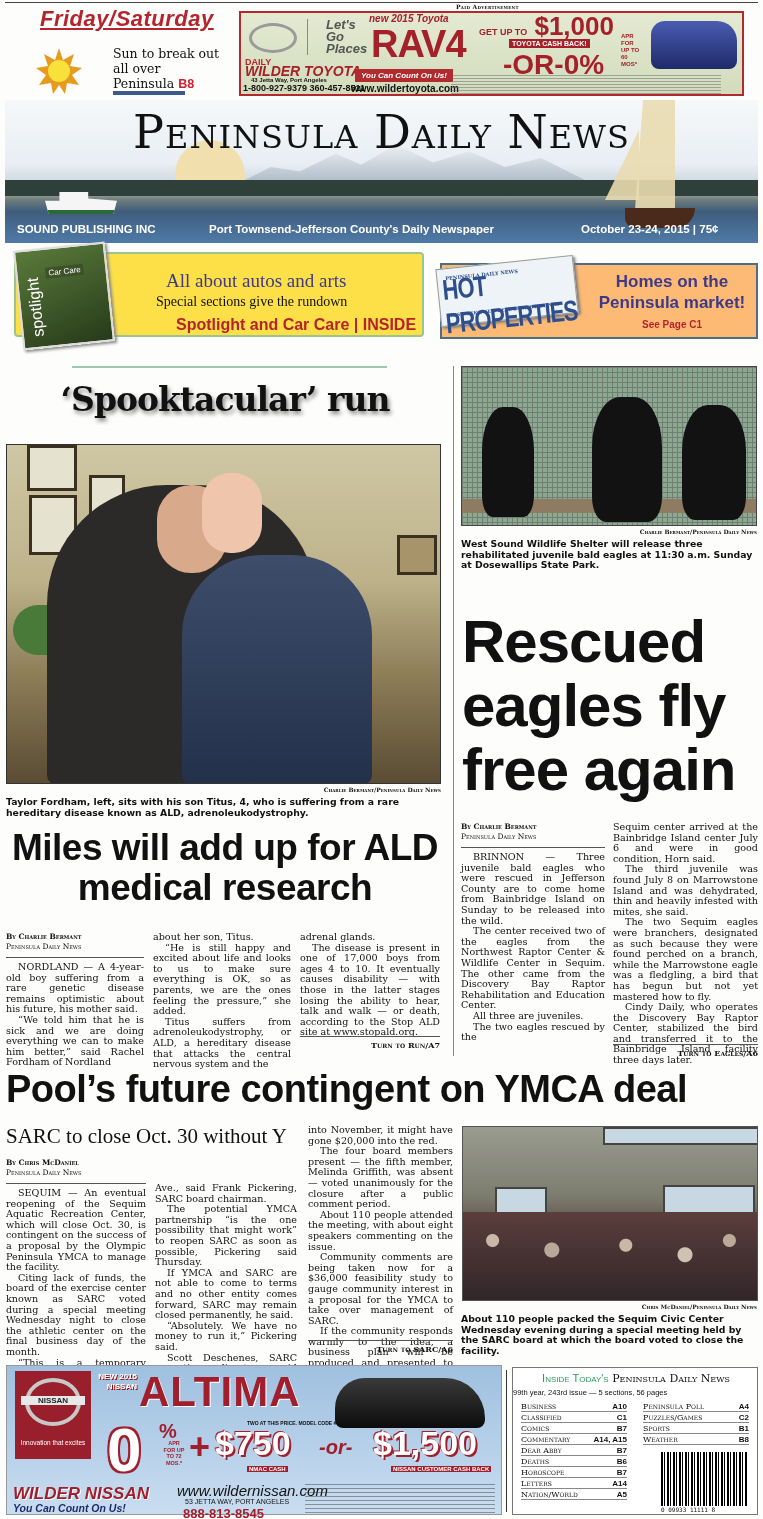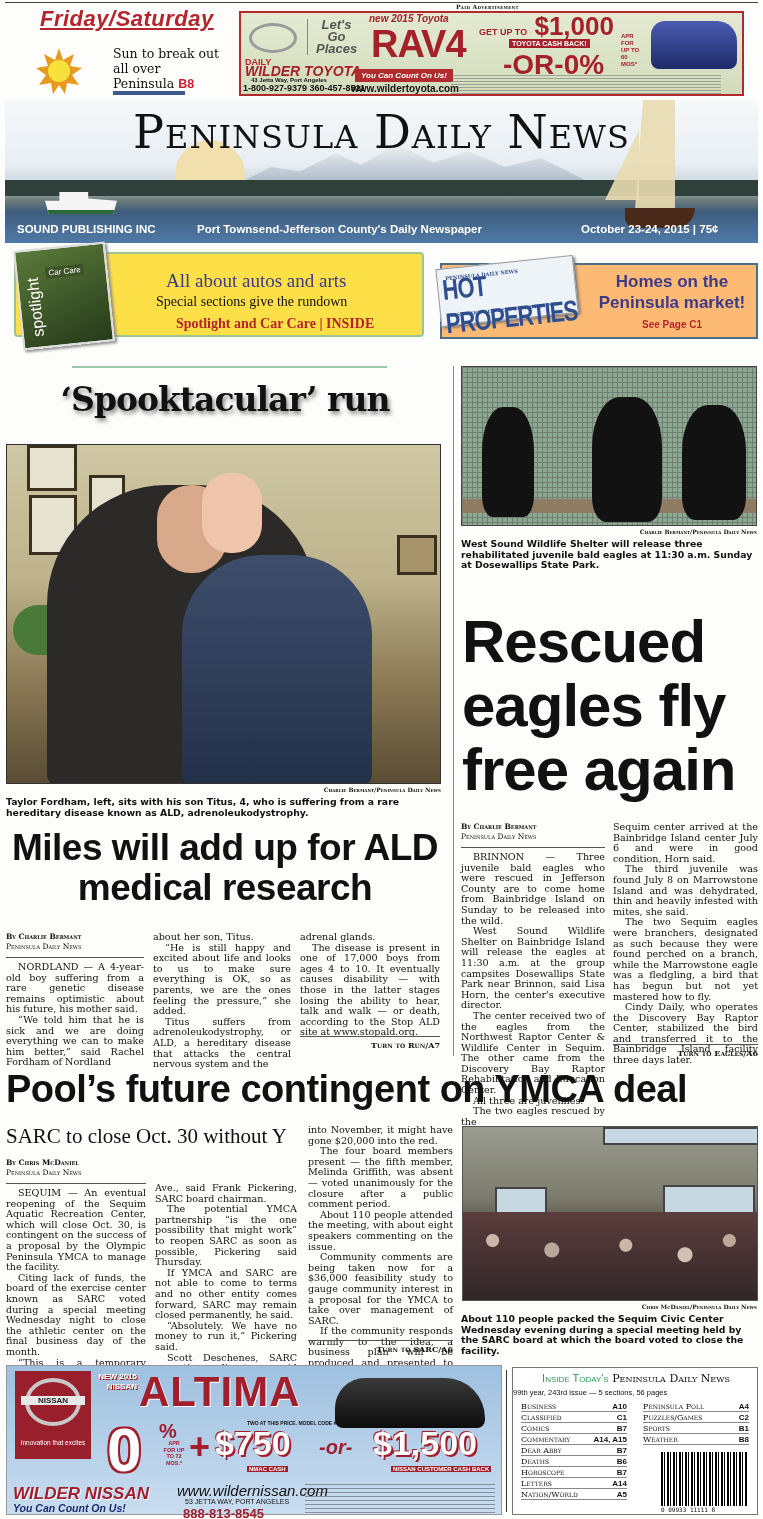--- a/index.html
+++ b/index.html
@@ -12,21 +12,21 @@
   .sun { left: 34px; top: 46px; width: 50px; height: 50px; }
   .weathertxt { left: 113px; top: 46px; font-size: 12.5px; line-height: 15px; width: 110px; }
   .weathertxt .pg { color: #d02030; font-family: "Liberation Sans", sans-serif; font-weight: bold; }
   .weatherbar { left: 113px; top: 91px; width: 72px; height: 4px; background: #3c5b8c; }
 
   
   .paid { left: 456px; top: 3px; font-size: 6px; font-variant: small-caps; font-weight: bold; letter-spacing: 0.3px; }
   .ad1 { left: 239px; top: 11px; width: 505px; height: 85px; background: linear-gradient(180deg,#e4ead2,#d2dcbc); border: 2px solid #b02a2e; }
   .ad1 .logo { left: 8px; top: 10px; width: 48px; height: 30px; border: 3px solid #9a9a9a; border-radius: 50%; }
   .ad1 .logoname { left: 4px; top: 44px; font-family: "Liberation Sans", sans-serif; font-size: 9px; color: #c01f28; font-weight: bold; }
-  .ad1 .lgp { left: 66px; top: 6px; font-family: "Liberation Sans", sans-serif; font-style: italic; font-size: 13px; line-height: 12px; color: #555; font-weight: bold; width: 50px; border-left: 1px solid #888; padding-left: 8px; text-align: center; }
+  .ad1 .lgp { left: 66px; top: 6px; font-family: "Liberation Sans", sans-serif; font-style: italic; font-size: 13px; line-height: 12px; color: #555; font-weight: bold; width: 50px; border-left: 1px solid #888; padding-left: 18px; }
   .ad1 .new { left: 128px; top: 0px; font-family: "Liberation Sans", sans-serif; font-style: italic; font-weight: bold; color: #a5212a; font-size: 10px; }
   .ad1 .model { left: 130px; top: 10px; font-family: "Liberation Sans", sans-serif; font-weight: bold; color: #a5212a; font-size: 38px; letter-spacing: -1px; }
   .ad1 .getup { left: 238px; top: -2px; font-family: "Liberation Sans", sans-serif; font-weight: 900; color: #a5212a; font-size: 26px; }
   .ad1 .getup small { font-size: 9px; }
   .ad1 .cashback { left: 268px; top: 26px; font-family: "Liberation Sans", sans-serif; font-weight: bold; color: #fff; background: #a5212a; font-size: 7px; padding: 1px 3px; }
   .ad1 .or { left: 262px; top: 36px; font-family: "Liberation Sans", sans-serif; font-weight: 900; color: #a5212a; font-size: 28px; }
   .ad1 .apr { left: 380px; top: 20px; font-family: "Liberation Sans", sans-serif; font-weight: bold; color: #a5212a; font-size: 6px; width: 20px; line-height: 7px; }
   .ad1 .car { left: 410px; top: 8px; width: 86px; height: 48px; background: linear-gradient(180deg,#4a5cb0,#1e2a6a); border-radius: 14px 20px 8px 8px; }
   .ad1 .dealer { left: 4px; top: 50px; font-family: "Liberation Sans", sans-serif; font-weight: 900; font-style: italic; color: #a5212a; font-size: 14px; }
   .ad1 .addr { left: 10px; top: 64px; font-family: "Liberation Sans", sans-serif; font-weight: bold; font-size: 6px; }
@@ -39,31 +39,31 @@
   .masthead { left: 5px; top: 100px; width: 753px; height: 143px; overflow: hidden; background: linear-gradient(180deg,#f6f8fa 0%,#e8eef3 45%,#c9d5dd 60%,#6d7b7a 70%,#3f5d7c 78%,#4f7aa8 100%); }
   .mtn { left: 230px; top: 40px; width: 360px; height: 45px; background: linear-gradient(180deg,#f4f6f8,#aab8c6); clip-path: polygon(0 100%,10% 60%,18% 70%,28% 30%,35% 55%,45% 10%,55% 50%,65% 25%,75% 60%,85% 40%,100% 100%); }
   .moon { left: 170px; top: 40px; width: 70px; height: 40px; border-radius: 35px 35px 0 0; background: #f1dfae; }
   .trees { left: 0; top: 80px; width: 753px; height: 16px; background: #2f3f3a; }
   .ferry { left: 40px; top: 92px; width: 72px; height: 22px; background: #f5f5f5; border-bottom: 4px solid #2a6a3a; clip-path: polygon(0 40%,20% 40%,20% 0,60% 0,60% 30%,100% 40%,95% 100%,5% 100%); }
   .ship { left: 580px; top: 0; width: 120px; height: 140px; }
   .sail { position: absolute; background: #e9dcb0; opacity: .9; }
   .mastertitle { left: 0; top: 0; width: 753px; text-align: center; font-family: "DejaVu Serif", serif; font-size: 46px; letter-spacing: 1px; font-variant: small-caps; color: #111; line-height: 64px; font-weight: normal; }
   .mfoot { left: 0; top: 118px; width: 753px; height: 22px; color: #fff; font-family: "Liberation Sans", sans-serif; font-weight: bold; font-size: 11.5px; }
   .mfoot .pub { left: 12px; top: 5px; }
-  .mfoot .tag { left: 192px; top: 5px; }
+  .mfoot .tag { left: 204px; top: 5px; }
   .mfoot .date { left: 576px; top: 5px; }
 
   
   .promo1 { left: 14px; top: 252px; width: 410px; height: 85px; background: #fde047; border: 2px solid #9bc48f; border-radius: 4px; }
   .spot { left: 18px; top: 246px; width: 92px; height: 100px; background: linear-gradient(160deg,#5a7a3a,#263a1a); transform: rotate(-6deg); border: 2px solid #ddd; box-shadow: 2px 2px 3px #888; }
   .spot .vt { position: absolute; left: 2px; bottom: 10px; transform: rotate(-90deg); transform-origin: left bottom; color: #fff; font-family: "Liberation Sans", sans-serif; font-size: 16px; left: 24px; }
   .spot .cc { position: absolute; left: 28px; top: 18px; color: #fff; font-family: "Liberation Sans", sans-serif; font-size: 8px; background: rgba(60,80,40,.9); padding: 1px 3px; }
   .promo1 .h { left: 150px; top: 16px; font-size: 19px; color: #3e3a88; font-family: "Liberation Serif", serif; }
   .promo1 .s { left: 140px; top: 40px; font-size: 14px; font-family: "Liberation Serif", serif; }
-  .promo1 .i { left: 160px; top: 62px; font-size: 14px; font-family: Liberation Serif, serif; font-weight: bold; color: #b5242c; }
+  .promo1 .i { left: 160px; top: 62px; font-size: 16px; font-family: Liberation Sans, sans-serif; font-weight: bold; color: #b5242c; }
 
   .promo2 { left: 440px; top: 263px; width: 318px; height: 76px; background: #fdba74; border: 2px solid #4d6c86; }
   .hot { left: 438px; top: 262px; width: 138px; height: 58px; background: #eef3f7; border: 1px solid #999; transform: rotate(-6deg); box-shadow: 2px 2px 3px #777; }
   .hot .pdn { position: absolute; left: 8px; top: 6px; font-size: 5px; color: #2e4e8e; font-weight: bold; }
   .hot .hp { position: absolute; left: 4px; top: 12px; font-family: "Liberation Sans", sans-serif; font-size: 22px; color: #2e4e8e; letter-spacing: -1px; transform: scaleY(1.3); font-weight: bold; }
   .hot .sub { position: absolute; left: 6px; top: 44px; font-size: 4.5px; color: #2e4e8e; font-weight: bold; }
   .promo2 .h { left: 150px; top: 6px; width: 160px; text-align: center; font-family: "Liberation Sans", sans-serif; font-weight: bold; font-size: 17px; color: #3e3a88; line-height: 21px; }
   .promo2 .s { left: 150px; top: 54px; width: 160px; text-align: center; font-family: "Liberation Sans", sans-serif; font-weight: bold; font-size: 10px; color: #b5242c; }
 
   
@@ -266,21 +266,20 @@
 <div class="abs cap" style="left:461px;top:539px;width:298px;">West Sound Wildlife Shelter will release three rehabilitated juvenile bald eagles at 11:30 a.m. Sunday at Dosewallips State Park.</div>
 <div class="abs rescued">Rescued eagles fly free again</div>
 
 <div class="abs" style="left:461px;top:822px;width:144px;">
   <div class="byline">
       <div>By Charlie Bermant</div>
       <div class="org">Peninsula Daily News</div>
     </div>
   <div class="body">
     <p class="first">BRINNON — Three juvenile bald eagles who were rescued in Jefferson County are to come home from Bainbridge Island on Sunday to be released into the wild.</p>
-    <p>West Sound Wildlife Shelter on Bainbridge Island will release the eagles at 11:30 a.m. at the group campsites Dosewallips State Park near Brinnon, said Lisa Horn, the center's executive director.</p>
     <p>The center received two of the eagles from the Northwest Raptor Center &amp; Wildlife Center in Sequim. The other came from the Discovery Bay Raptor Rehabilitation and Education Center.</p>
     <p>All three are juveniles.</p>
     <p>The two eagles rescued by the</p>
   </div>
 </div>
 <div class="abs body" style="left:613px;top:822px;width:145px;">
   <p style="text-indent:0">Sequim center arrived at the Bainbridge Island center July 6 and were in good condition, Horn said.</p>
   <p>The third juvenile was found July 8 on Marrowstone Island and was dehydrated, thin and heavily infested with mites, she said.</p>
   <p>The two Sequim eagles were branchers, designated as such because they were found perched on a branch, while the Marrowstone eagle was a fledgling, a bird that has begun but not yet mastered how to fly.</p>
   <p>Cindy Daily, who operates the Discovery Bay Raptor Center, stabilized the bird and transferred it to the Bainbridge Island facility three days later.</p>

